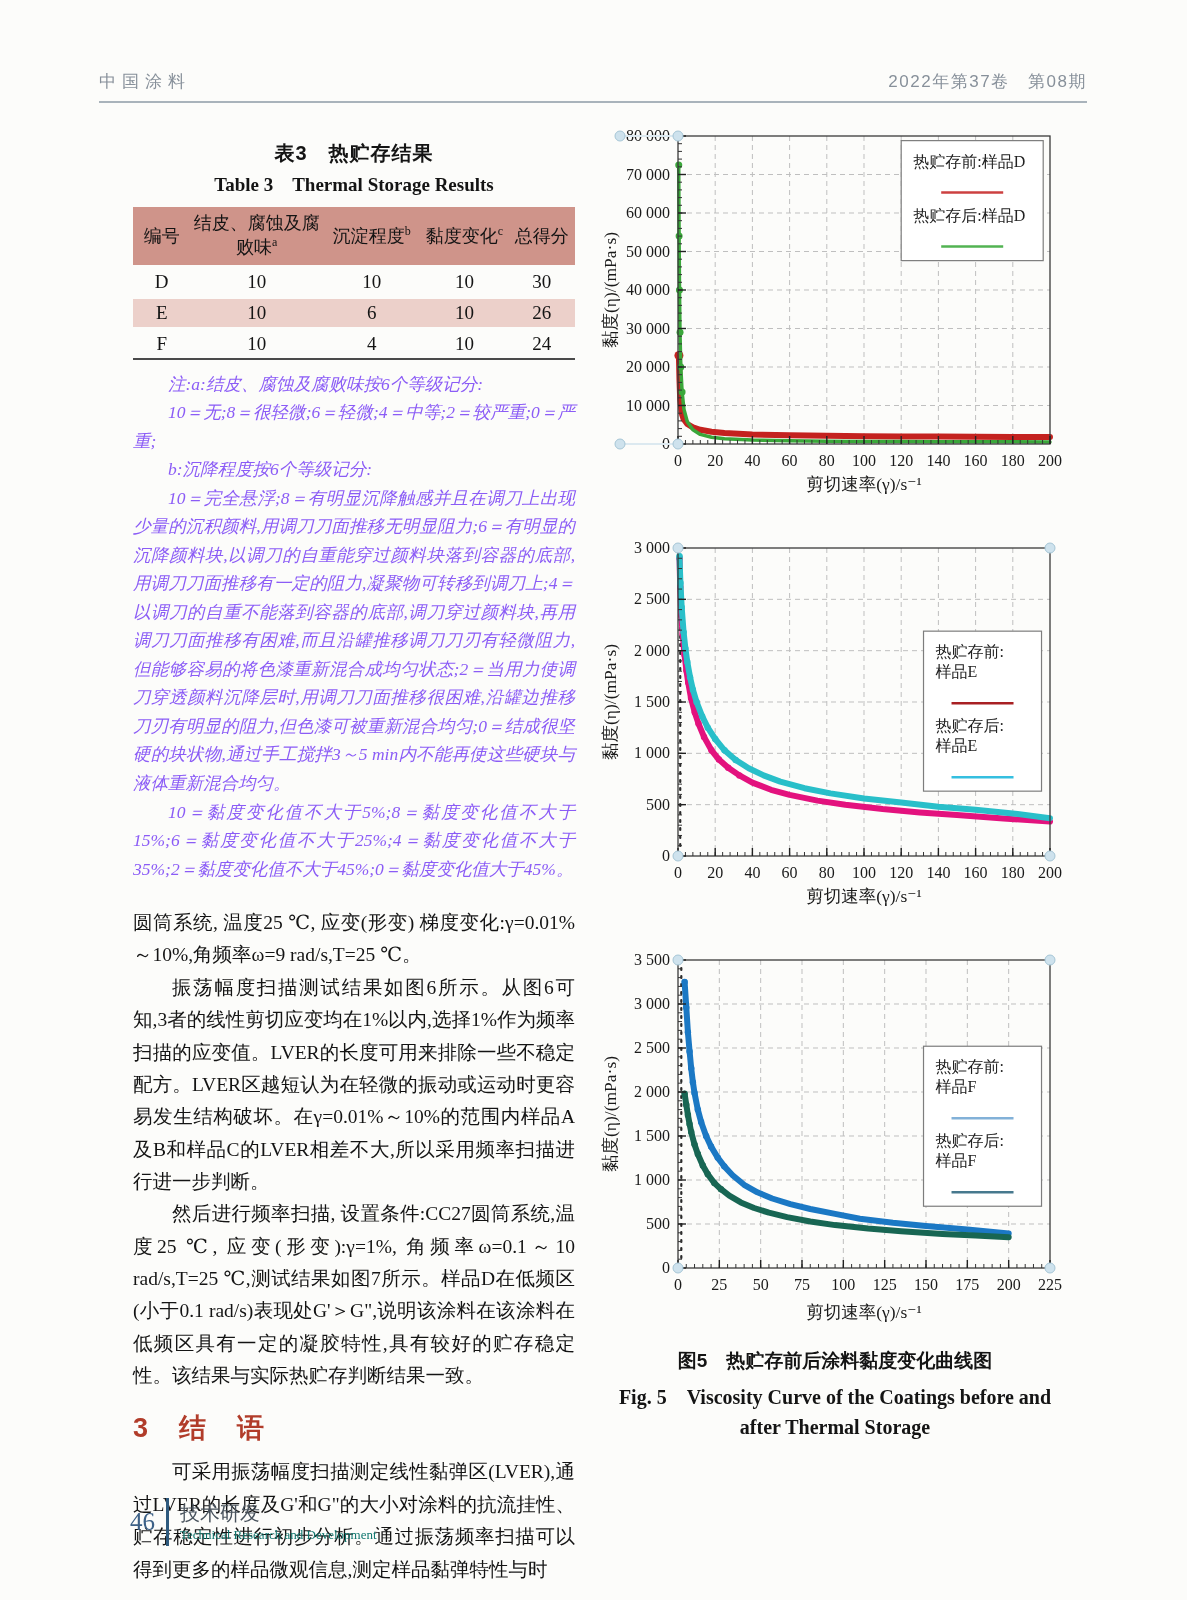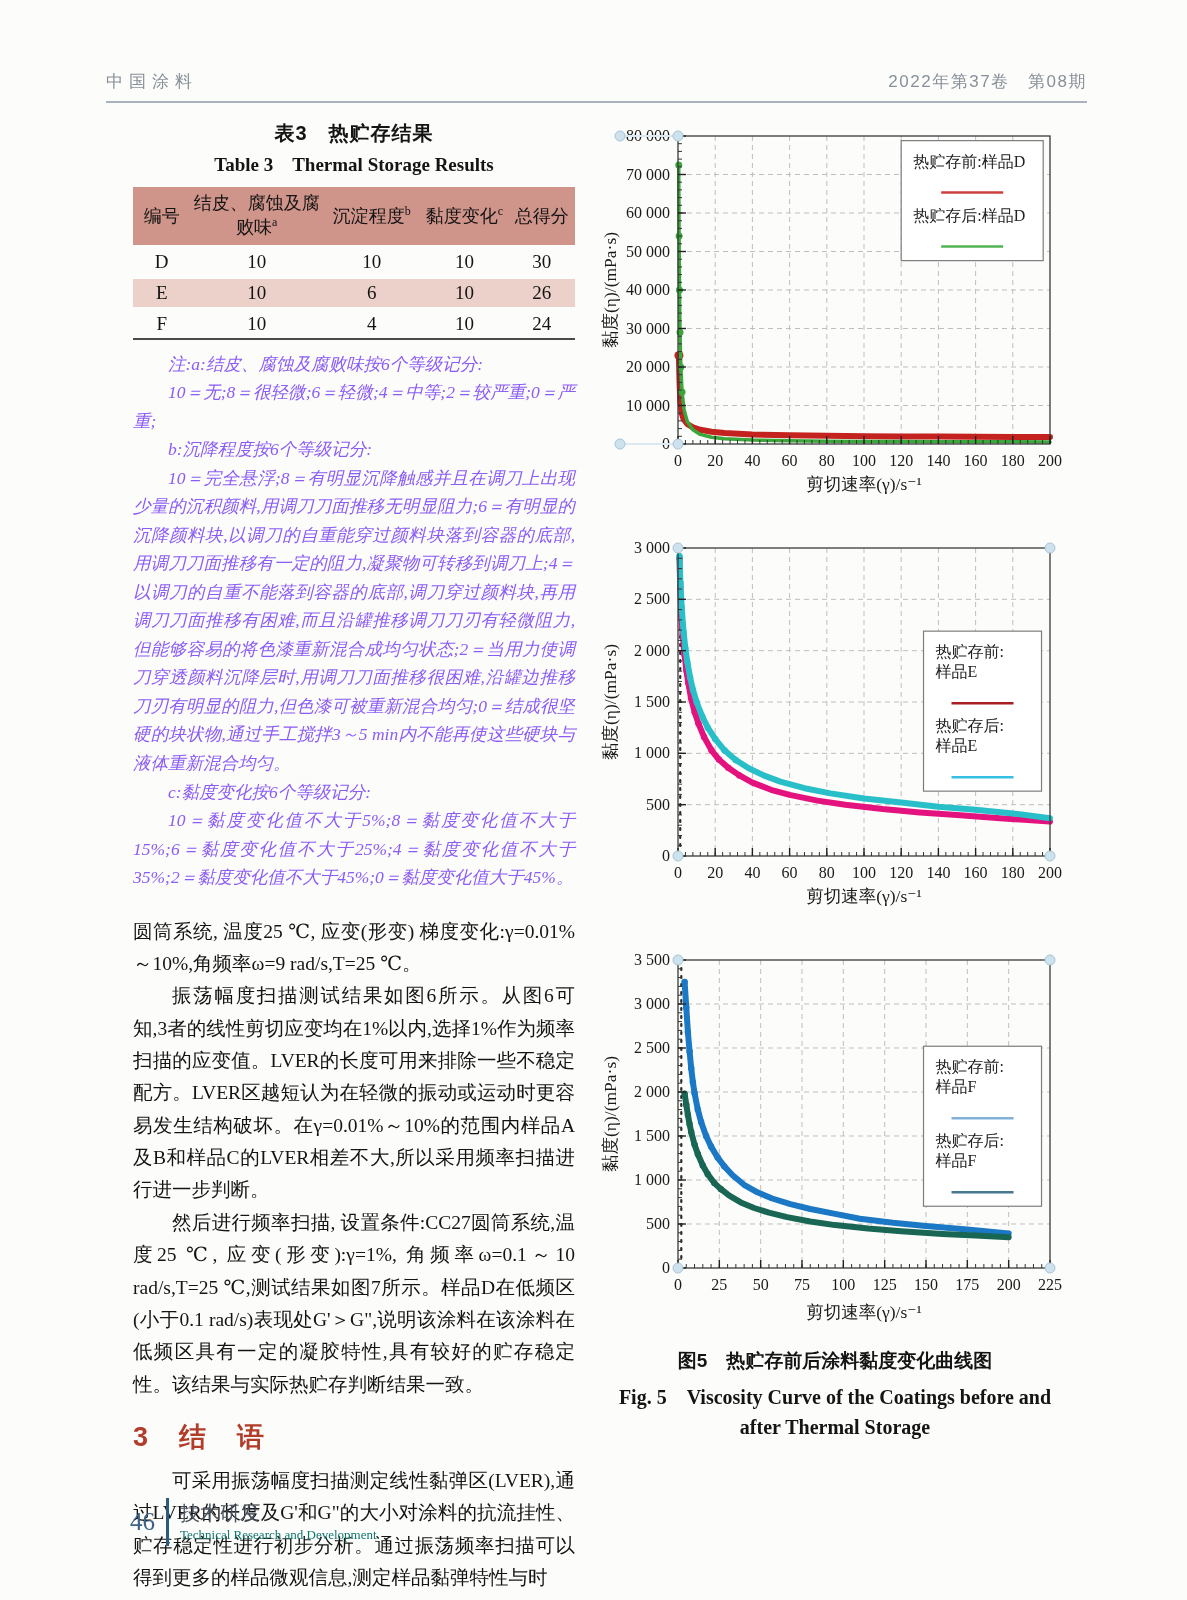--- a/index.html
+++ b/index.html
@@ -1,28 +1,28 @@
 <!DOCTYPE html>
 <html><head>
 <meta charset="utf-8">
 <style>
   html,body{margin:0;padding:0;background:#e9e9e9;}
   .page{position:relative;width:1187px;height:1600px;margin:0 auto;background:#fcfcfa;
         font-family:"Liberation Serif","DejaVu Serif",serif;color:#141414;overflow:hidden;}
 
   
-  .page-header{position:absolute;left:106px;right:100px;top:70px;display:flex;
+  .page-header{position:absolute;left:99px;right:100px;top:70px;display:flex;
         justify-content:space-between;align-items:flex-end;padding-bottom:8px;
         border-bottom:2px solid #a9b3bb;color:#87909a;
         font-family:"Liberation Sans","DejaVu Sans",sans-serif;font-size:17px;}
   .hdr-left{letter-spacing:6px;}
   .hdr-right{letter-spacing:1.5px;margin-left:43px;}
 
   
-  .left-col{position:absolute;left:133px;top:120px;width:442px;}
+  .left-col{position:absolute;left:133px;top:140px;width:442px;}
   .tbl-title-cn{font-family:"Liberation Sans","DejaVu Sans",sans-serif;font-weight:bold;
         font-size:20px;text-align:center;letter-spacing:1px;}
   .tbl-title-en{font-weight:bold;font-size:19px;text-align:center;margin-top:5px;}
   table.results{width:100%;border-collapse:collapse;margin-top:9px;font-size:19px;}
   table.results td{text-align:center;}
   table.results thead td{background:#cf948a;padding:5px 1px;line-height:1.3;font-size:18px;}
   table.results tbody td{padding:3px 1px;border-top:3px solid #fcfcfa;}
   table.results tbody tr.hl td{background:#ecd0ca;}
   table.results tbody tr.last td{border-bottom:2px solid #4a4a4a;}
   sup{font-size:12px;}
@@ -103,21 +103,20 @@
           <td>24</td>
         </tr>
       </tbody>
     </table>
 
     <div class="notes">
       <p>注:a:结皮、腐蚀及腐败味按6个等级记分:</p>
       <p>10＝无;8＝很轻微;6＝轻微;4＝中等;2＝较严重;0＝严重;</p>
       <p>b:沉降程度按6个等级记分:</p>
       <p>10＝完全悬浮;8＝有明显沉降触感并且在调刀上出现少量的沉积颜料,用调刀刀面推移无明显阻力;6＝有明显的沉降颜料块,以调刀的自重能穿过颜料块落到容器的底部,用调刀刀面推移有一定的阻力,凝聚物可转移到调刀上;4＝以调刀的自重不能落到容器的底部,调刀穿过颜料块,再用调刀刀面推移有困难,而且沿罐推移调刀刀刃有轻微阻力,但能够容易的将色漆重新混合成均匀状态;2＝当用力使调刀穿透颜料沉降层时,用调刀刀面推移很困难,沿罐边推移刀刃有明显的阻力,但色漆可被重新混合均匀;0＝结成很坚硬的块状物,通过手工搅拌3～5 min内不能再使这些硬块与液体重新混合均匀。</p>
-      <p>c:黏度变化按6个等级记分:</p>
       <p>10＝黏度变化值不大于5%;8＝黏度变化值不大于15%;6＝黏度变化值不大于25%;4＝黏度变化值不大于35%;2＝黏度变化值不大于45%;0＝黏度变化值大于45%。</p>
     </div>
 
     <div class="body-text">
       <p>圆筒系统, 温度25 ℃, 应变(形变) 梯度变化:γ=0.01%～10%,角频率ω=9 rad/s,T=25 ℃。</p>
       <p class="ind">振荡幅度扫描测试结果如图6所示。从图6可知,3者的线性剪切应变均在1%以内,选择1%作为频率扫描的应变值。LVER的长度可用来排除一些不稳定配方。LVER区越短认为在轻微的振动或运动时更容易发生结构破坏。在γ=0.01%～10%的范围内样品A及B和样品C的LVER相差不大,所以采用频率扫描进行进一步判断。</p>
       <p class="ind">然后进行频率扫描, 设置条件:CC27圆筒系统,温度25 ℃, 应变(形变):γ=1%, 角频率ω=0.1～10 rad/s,T=25 ℃,测试结果如图7所示。样品D在低频区(小于0.1 rad/s)表现处G'＞G",说明该涂料在该涂料在低频区具有一定的凝胶特性,具有较好的贮存稳定性。该结果与实际热贮存判断结果一致。</p>
     </div>
 
     <div class="concl-head">3　结　语</div>

